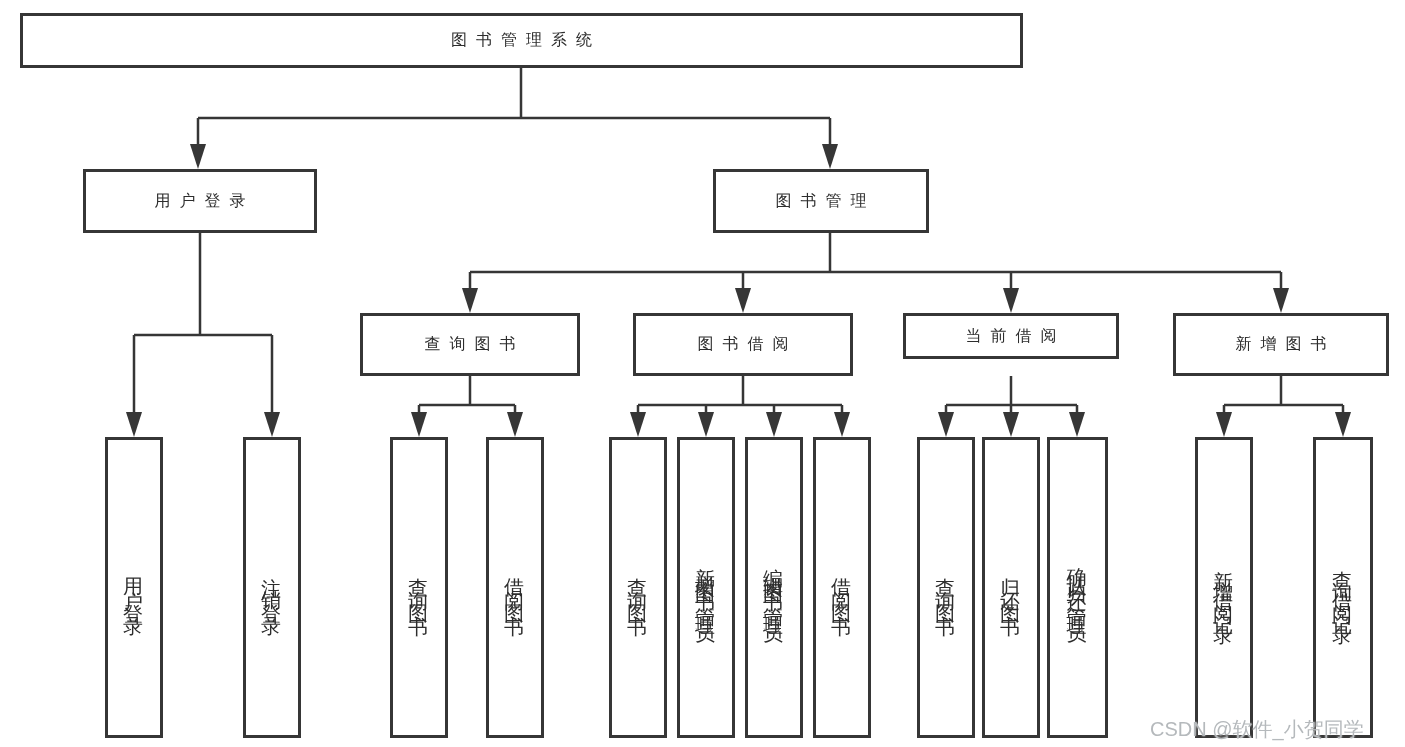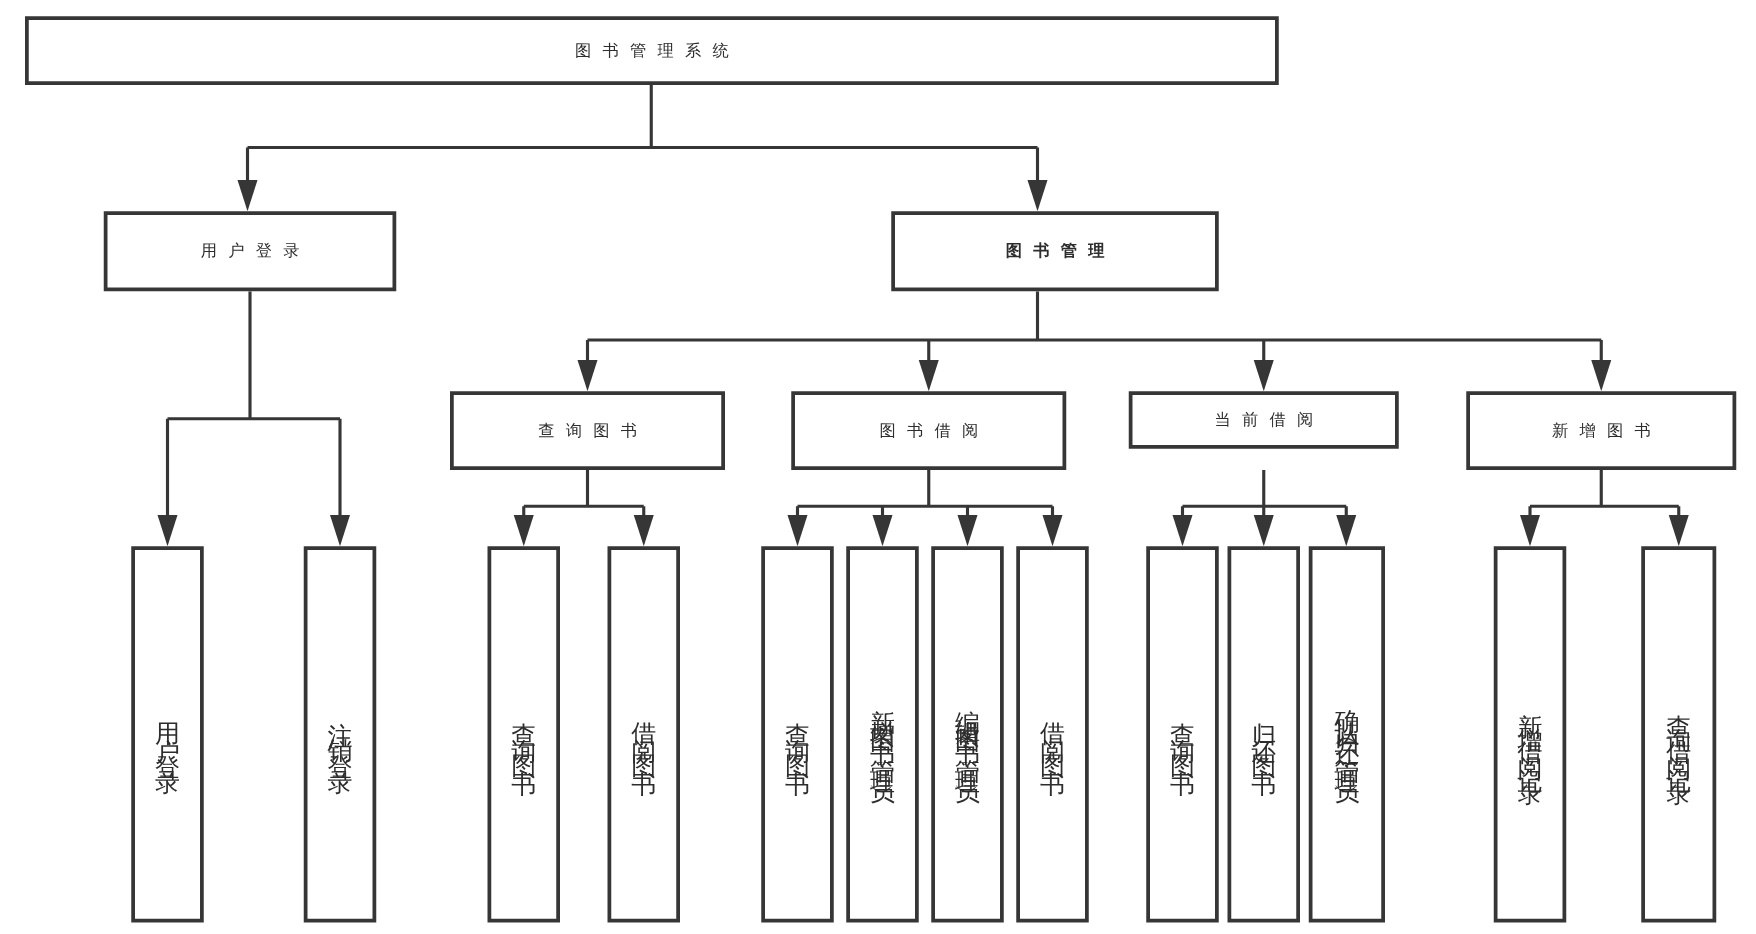--- a/index.html
+++ b/index.html
@@ -20,21 +20,21 @@
     position: absolute;
     box-sizing: border-box;
     border: 3px solid #363636;
     background: #ffffff;
     display: flex;
     align-items: center;
     justify-content: center;
     color: #2d2d2d;
   }
   .nh .hl {
-    font-size: 13px;
+    font-size: 16px;
     letter-spacing: 9px;
     text-indent: 9px;
     white-space: nowrap;
     color: #2d2d2d;
   }
   .nv { top: 437px; width: 58px; height: 301px; }
   .nv .vl {
     writing-mode: vertical-lr;
     text-orientation: mixed;
     font-size: 20px;
@@ -92,21 +92,21 @@
     </g>
   </svg>
 
   <div class="node nh" style="left:20px;top:13px;width:1003px;height:55px;">
     <span class="hl">图书管理系统</span>
   </div>
 
   <div class="node nh" style="left:83px;top:169px;width:234px;height:64px;">
     <span class="hl">用户登录</span>
   </div>
-  <div class="node nh" style="left:713px;top:169px;width:262px;height:64px;font-weight:bold;">
+  <div class="node nh" style="left:713px;top:169px;width:216px;height:64px;">
     <span class="hl">图书管理</span>
   </div>
 
   <div class="node nh" style="left:360px;top:313px;width:220px;height:63px;">
     <span class="hl">查询图书</span>
   </div>
   <div class="node nh" style="left:633px;top:313px;width:220px;height:63px;text-align:center;">
     <span class="hl">图书借阅</span>
   </div>
   <div class="node nh" style="left:903px;top:313px;width:216px;height:46px;">
@@ -153,14 +153,15 @@
     <span class="vl ls-l">确认归还（管理员）</span>
   </div>
 
   <div class="node nv" style="left:1195px;">
     <span class="vl ls-m">新增借阅记录</span>
   </div>
   <div class="node nv" style="left:1313px;width:60px;">
     <span class="vl ls-m">查询借阅记录</span>
   </div>
 
+  <div class="watermark">CSDN @软件_小贺同学</div>
 
 </div>
 
 </body></html>

